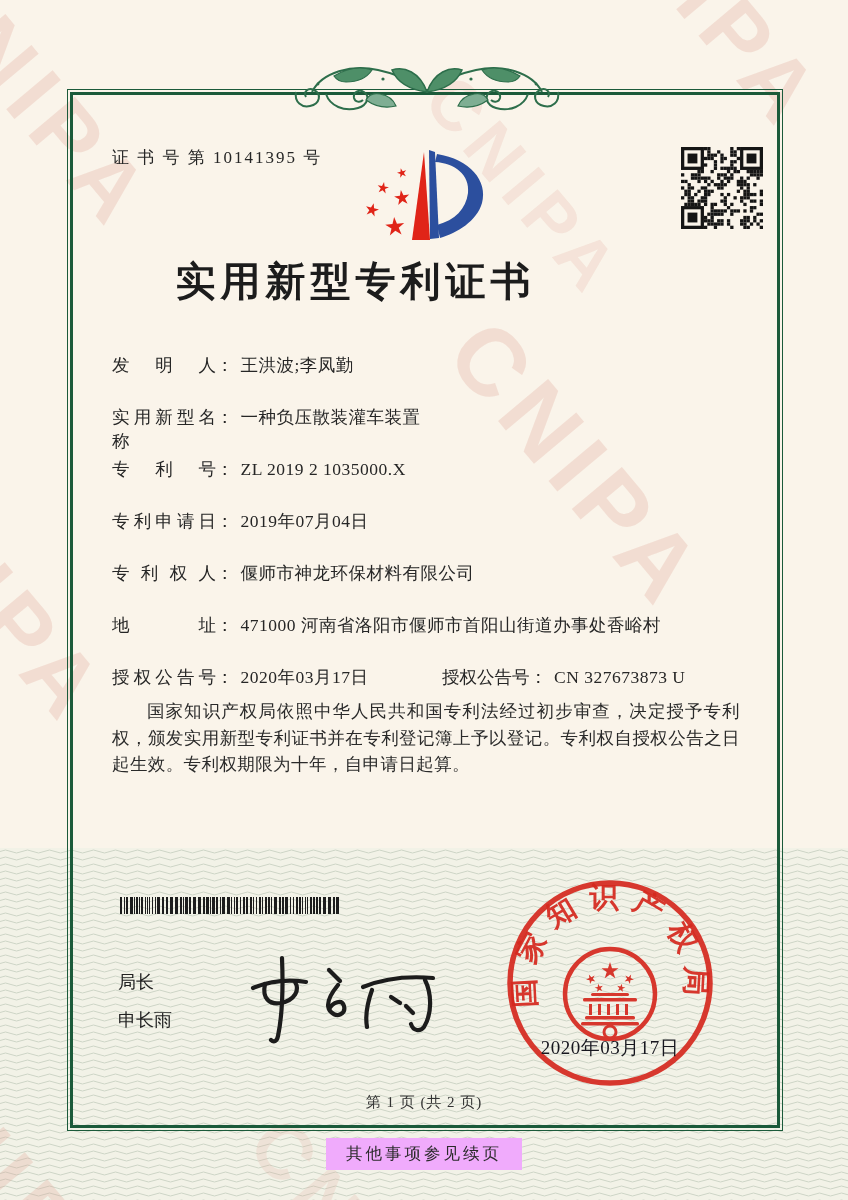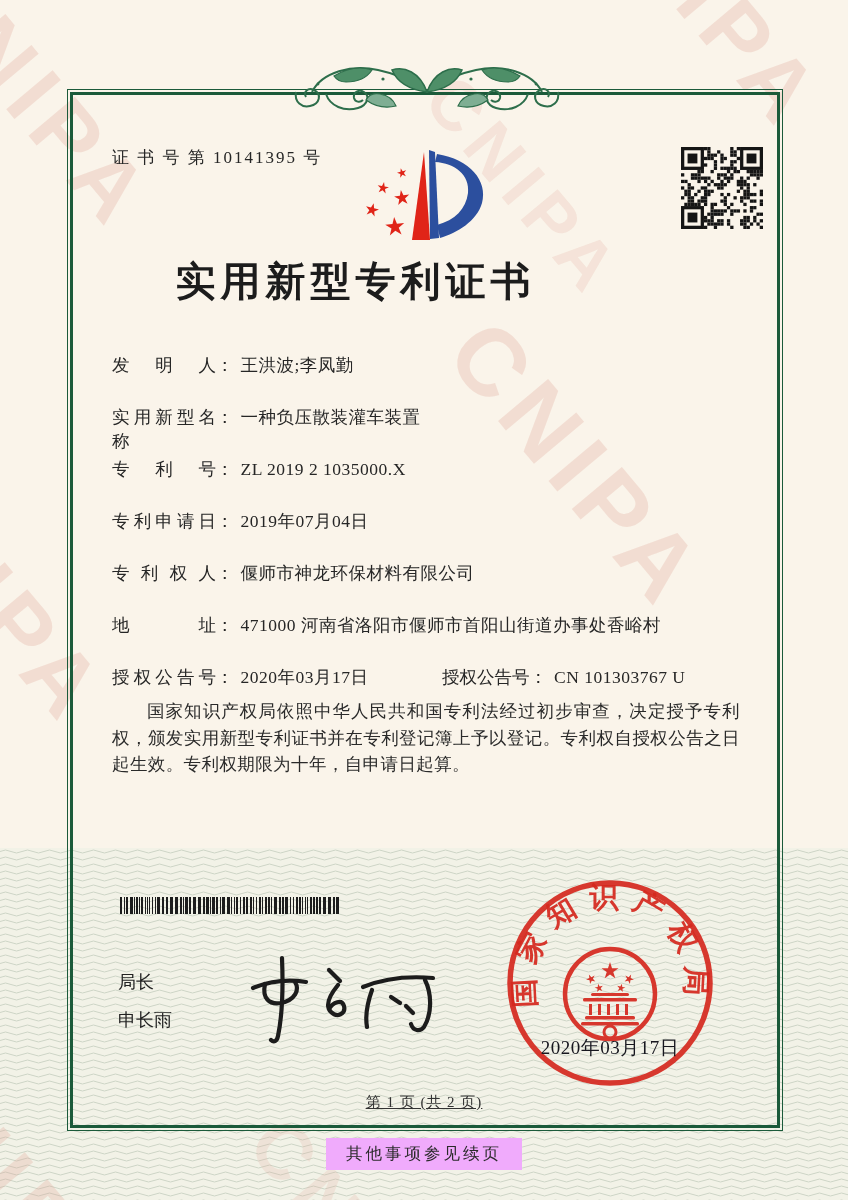--- a/index.html
+++ b/index.html
@@ -39,21 +39,21 @@
   .grant-no-group{position:absolute;left:330px;top:0;}
   .paras{position:absolute;left:112px;top:698px;width:628px;font-size:17.5px;line-height:26.5px;text-align:justify;color:#2a2a2a;}
   .paras p{margin:0;text-indent:2em;letter-spacing:0.4px;}
   .barcode{position:absolute;left:120px;top:897px;}
   .signer{position:absolute;left:118px;font-size:18px;font-family:Liberation Sans, sans-serif;color:#222;}
   .signer.t1{top:970px;}
   .signer.t2{top:1008px;}
   .signature{position:absolute;left:225px;top:940px;}
   .seal{position:absolute;left:503px;top:876px;}
   .seal-date{position:absolute;left:503px;top:1035px;width:214px;text-align:center;font-size:19px;color:#17171f;letter-spacing:0.5px;}
-  .page-footer{position:absolute;left:0;top:1093px;width:848px;text-align:center;font-size:15px;letter-spacing:1px;color:#333;text-decoration:underline;}
+  .page-footer{position:absolute;left:0;top:1093px;width:848px;text-align:center;font-size:15px;letter-spacing:1px;color:#333;}
   .cont-note{
     position:absolute;left:0;top:1138px;width:848px;text-align:center;
   }
   .cont-note span{display:inline-block;background:#f0abfc;padding:5px 20px;font-size:16.5px;letter-spacing:3px;color:#2a2a2a;}
 </style>
 </head>
 <body>
 
 <div class="page">
 
@@ -354,21 +354,21 @@
       </div>
       <div class="frow">
         <span class="flabel">专利权人</span><span class="fcolon">：</span><span class="fvalue">偃师市神龙环保材料有限公司</span>
       </div>
       <div class="frow">
         <span class="flabel">地址</span><span class="fcolon">：</span><span class="fvalue">471000 河南省洛阳市偃师市首阳山街道办事处香峪村</span>
       </div>
       <div class="frow">
         <span class="flabel">授权公告号</span><span class="fcolon">：</span><span class="fvalue">2020年03月17日</span>
         <span class="grant-no-group">
-          <span>授权公告号</span><span class="fcolon">：</span><span class="fvalue">CN 101303767 U</span>
+          <span>授权公告号</span><span class="fcolon">：</span><span class="fvalue">CN 327673873 U</span>
         </span>
       </div>
     </div>
 
     <div class="paras">
       <p>国家知识产权局依照中华人民共和国专利法经过初步审查，决定授予专利权，颁发实用新型专利证书并在专利登记簿上予以登记。专利权自授权公告之日起生效。专利权期限为十年，自申请日起算。</p>
     </div>
 
     <svg class="barcode" width="222" height="17" viewBox="0 0 222 17">
       <g id="barcode-bars">

